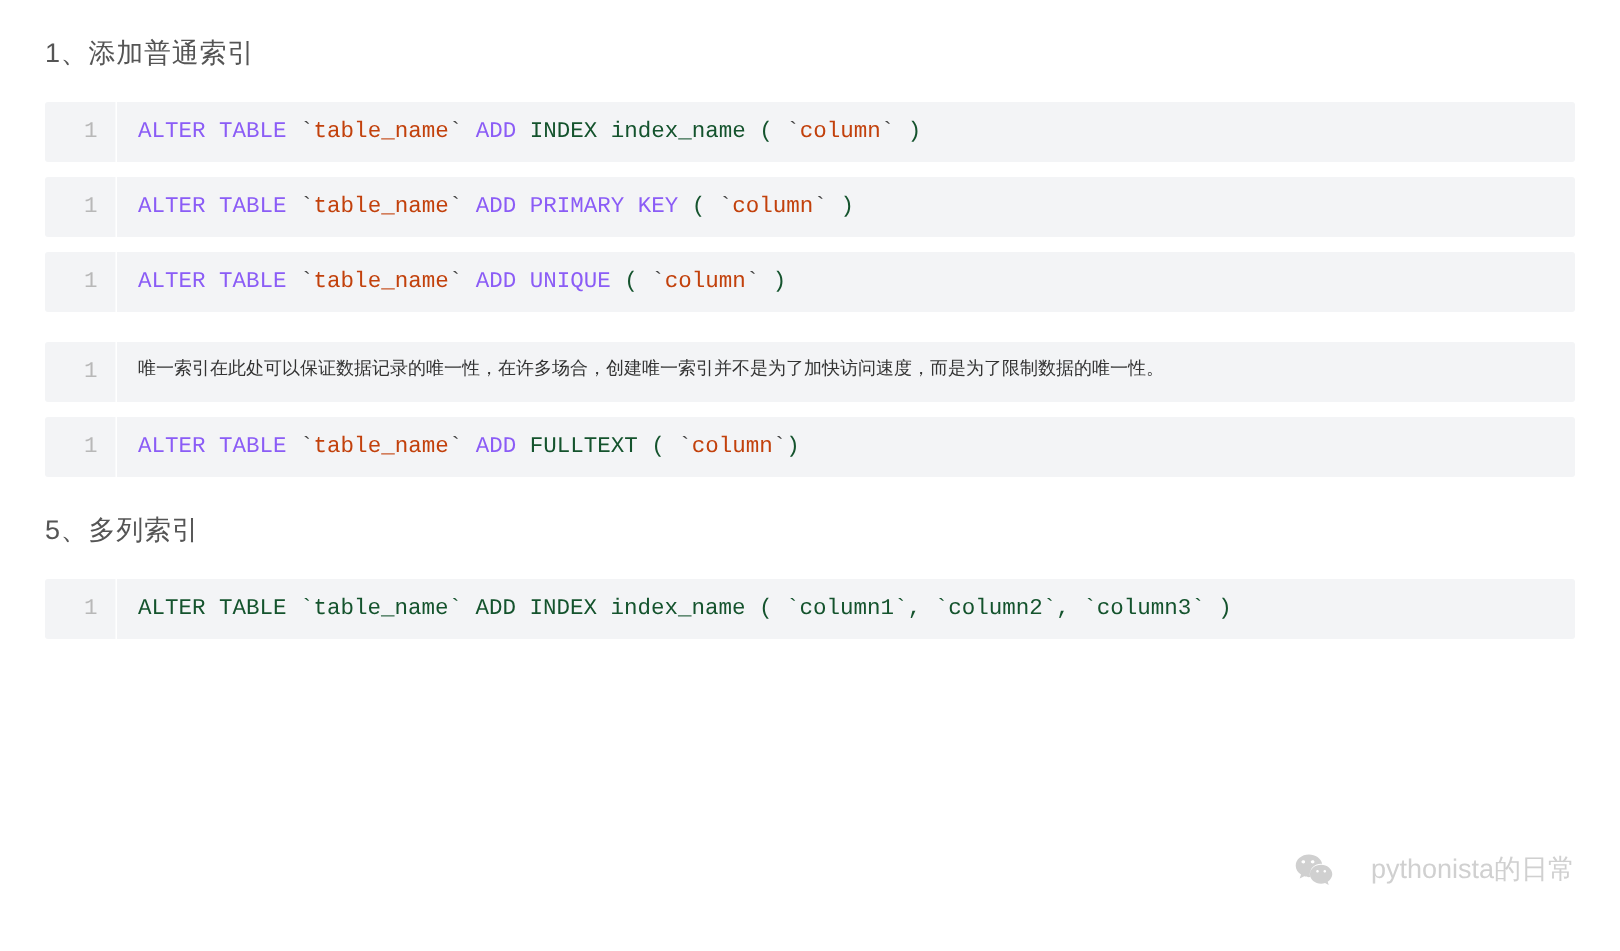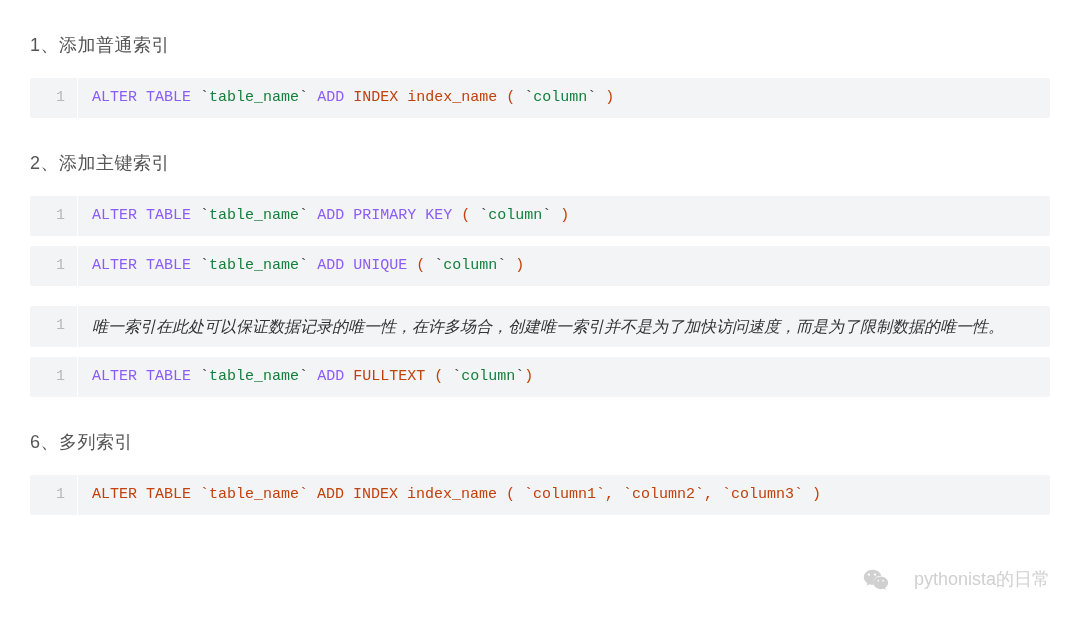--- a/index.html
+++ b/index.html
@@ -14,21 +14,21 @@
       font-size: 16px;
       line-height: 1.6;
       padding: 0 0 40px 0;
     }
     .container {
       padding: 0 30px;
     }
     .section-heading {
       color: #555;
       font-size: 18px;
-      margin: 31px 0 18px 0;
+      margin: 21px 0 18px 0;
       font-weight: 400;
       letter-spacing: 0.5px;
     }
     .code-block {
       display: flex;
       background: #f3f4f6;
       border-radius: 2px;
       margin: 10px 0 8px 0;
       overflow-x: auto;
     }
@@ -46,27 +46,26 @@
     .code-content {
       padding: 8px 14px;
       font-family: Consolas, Monaco, "Courier New", monospace;
       font-size: 15px;
       color: #333;
       white-space: pre;
     }
     .code-content.plain-text {
       white-space: normal;
       font-family: inherit;
-      font-size: 16px;
+      font-size: 12px;
       color: #333;
-      font-style: italic;
     }
     .kw { color: #8b5cf6; font-weight: 500; }
-    .ident { color: #15803d; }
-    .plain { color: #c2410c; }
+    .ident { color: #c2410c; }
+    .plain { color: #14532d; }
     .back-tick { color: #444; }
     .watermark {
       position: fixed;
       right: 30px;
       bottom: 40px;
       display: flex;
       align-items: center;
       gap: 25px;
       color: #d0d0d0;
       font-size: 18px;
@@ -89,38 +88,37 @@
 </head>
 <body>
 
 <div class="container">
 
 <div class="section-heading">1、添加普通索引</div>
     <div class="code-block">
       <div class="line-gutter">1</div>
       <div class="code-content"><span class="kw">ALTER</span><span class="plain"> </span><span class="kw">TABLE</span><span class="plain"> </span><span class="back-tick">`</span><span class="ident">table_name</span><span class="back-tick">`</span><span class="plain"> </span><span class="kw">ADD</span><span class="plain"> INDEX index_name ( </span><span class="back-tick">`</span><span class="ident">column</span><span class="back-tick">`</span><span class="plain"> )</span></div>
     </div>
-    <div class="section-heading">2、添加主键索引</div>
     <div class="code-block">
       <div class="line-gutter">1</div>
       <div class="code-content"><span class="kw">ALTER</span><span class="plain"> </span><span class="kw">TABLE</span><span class="plain"> </span><span class="back-tick">`</span><span class="ident">table_name</span><span class="back-tick">`</span><span class="plain"> </span><span class="kw">ADD</span><span class="plain"> </span><span class="kw">PRIMARY</span><span class="plain"> </span><span class="kw">KEY</span><span class="plain"> ( </span><span class="back-tick">`</span><span class="ident">column</span><span class="back-tick">`</span><span class="plain"> )</span></div>
     </div>
     <div class="code-block">
       <div class="line-gutter">1</div>
       <div class="code-content"><span class="kw">ALTER</span><span class="plain"> </span><span class="kw">TABLE</span><span class="plain"> </span><span class="back-tick">`</span><span class="ident">table_name</span><span class="back-tick">`</span><span class="plain"> </span><span class="kw">ADD</span><span class="plain"> </span><span class="kw">UNIQUE</span><span class="plain"> ( </span><span class="back-tick">`</span><span class="ident">column</span><span class="back-tick">`</span><span class="plain"> )</span></div>
     </div>
     <div class="code-block" style="margin-top: 20px;">
       <div class="line-gutter">1</div>
       <div class="code-content plain-text">唯一索引在此处可以保证数据记录的唯一性，在许多场合，创建唯一索引并不是为了加快访问速度，而是为了限制数据的唯一性。</div>
     </div>
     <div class="code-block">
       <div class="line-gutter">1</div>
       <div class="code-content"><span class="kw">ALTER</span><span class="plain"> </span><span class="kw">TABLE</span><span class="plain"> </span><span class="back-tick">`</span><span class="ident">table_name</span><span class="back-tick">`</span><span class="plain"> </span><span class="kw">ADD</span><span class="plain"> FULLTEXT ( </span><span class="back-tick">`</span><span class="ident">column</span><span class="back-tick">`</span><span class="plain">)</span></div>
     </div>
-    <div class="section-heading">6、多列索引</div>
+    <div class="section-heading">5、多列索引</div>
     <div class="code-block">
       <div class="line-gutter">1</div>
       <div class="code-content"><span class="plain">ALTER TABLE `table_name` ADD INDEX index_name ( `column1`, `column2`, `column3` )</span></div>
     </div>
   </div>
 
 <div class="watermark">
   <span class="watermark-icon">
     <svg viewBox="0 0 1024 1024">
         <path d="M693 347c11 0 22 1 33 2-30-138-179-241-348-241C188 108 32 237 32 400c0 94 52 172 139 232l-35 105 122-61c44 12 79 25 122 25 11 0 22-1 33-2-7-24-11-49-11-75 0-156 135-277 291-277zM480 253c26 0 44 18 44 44 0 26-18 44-44 44s-53-18-53-44c0-26 27-44 53-44zm-245 88c-26 0-53-18-53-44 0-26 27-44 53-44s44 18 44 44c0 26-18 44-44 44zm757 282c0-137-138-249-293-249-164 0-293 112-293 249s129 249 293 249c34 0 69-9 104-17l95 52-26-87c70-52 120-122 120-197zm-388-44c-18 0-35-17-35-35s17-35 35-35 35 17 35 35-17 35-35 35zm191 0c-18 0-35-17-35-35s17-35 35-35 35 17 35 35-17 35-35 35z"></path>

